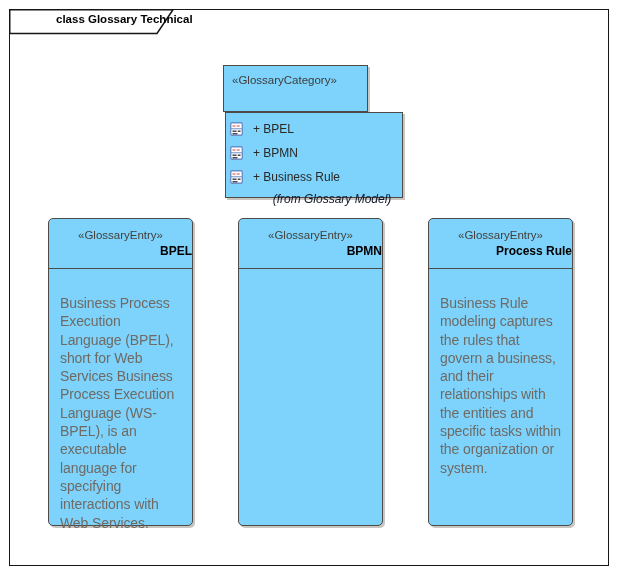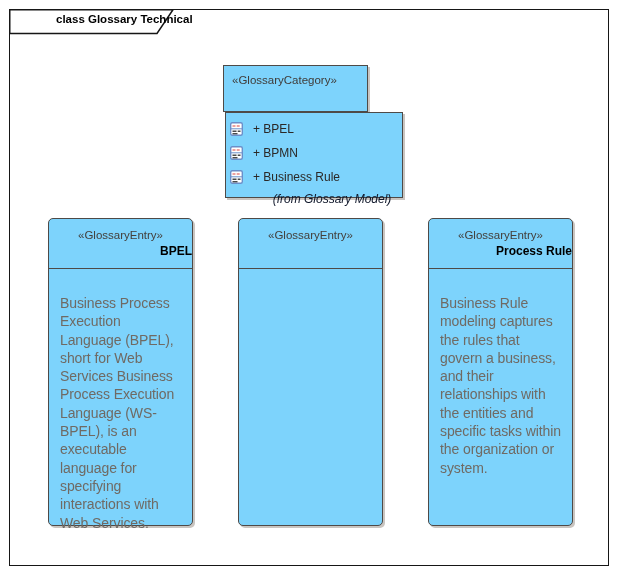--- a/index.html
+++ b/index.html
@@ -105,20 +105,21 @@
     <div class="entry-header">
       <div class="entry-stereotype">«GlossaryEntry»</div>
       <div class="entry-name">BPEL</div>
     </div>
     <div class="entry-body">Business Process Execution Language (BPEL), short for Web Services Business Process Execution Language (WS-BPEL), is an executable language for specifying interactions with Web Services.</div>
   </div>
 
   <div class="uml-box entry-box entry-2">
     <div class="entry-header">
       <div class="entry-stereotype">«GlossaryEntry»</div>
+      <div class="entry-name">BPMN</div>
     </div>
   </div>
 
   <div class="uml-box entry-box entry-3">
     <div class="entry-header">
       <div class="entry-stereotype">«GlossaryEntry»</div>
       <div class="entry-name">Process Rule</div>
     </div>
     <div class="entry-body">Business Rule modeling captures the rules that govern a business, and their relationships with the entities and specific tasks within the organization or system.</div>
   </div>

